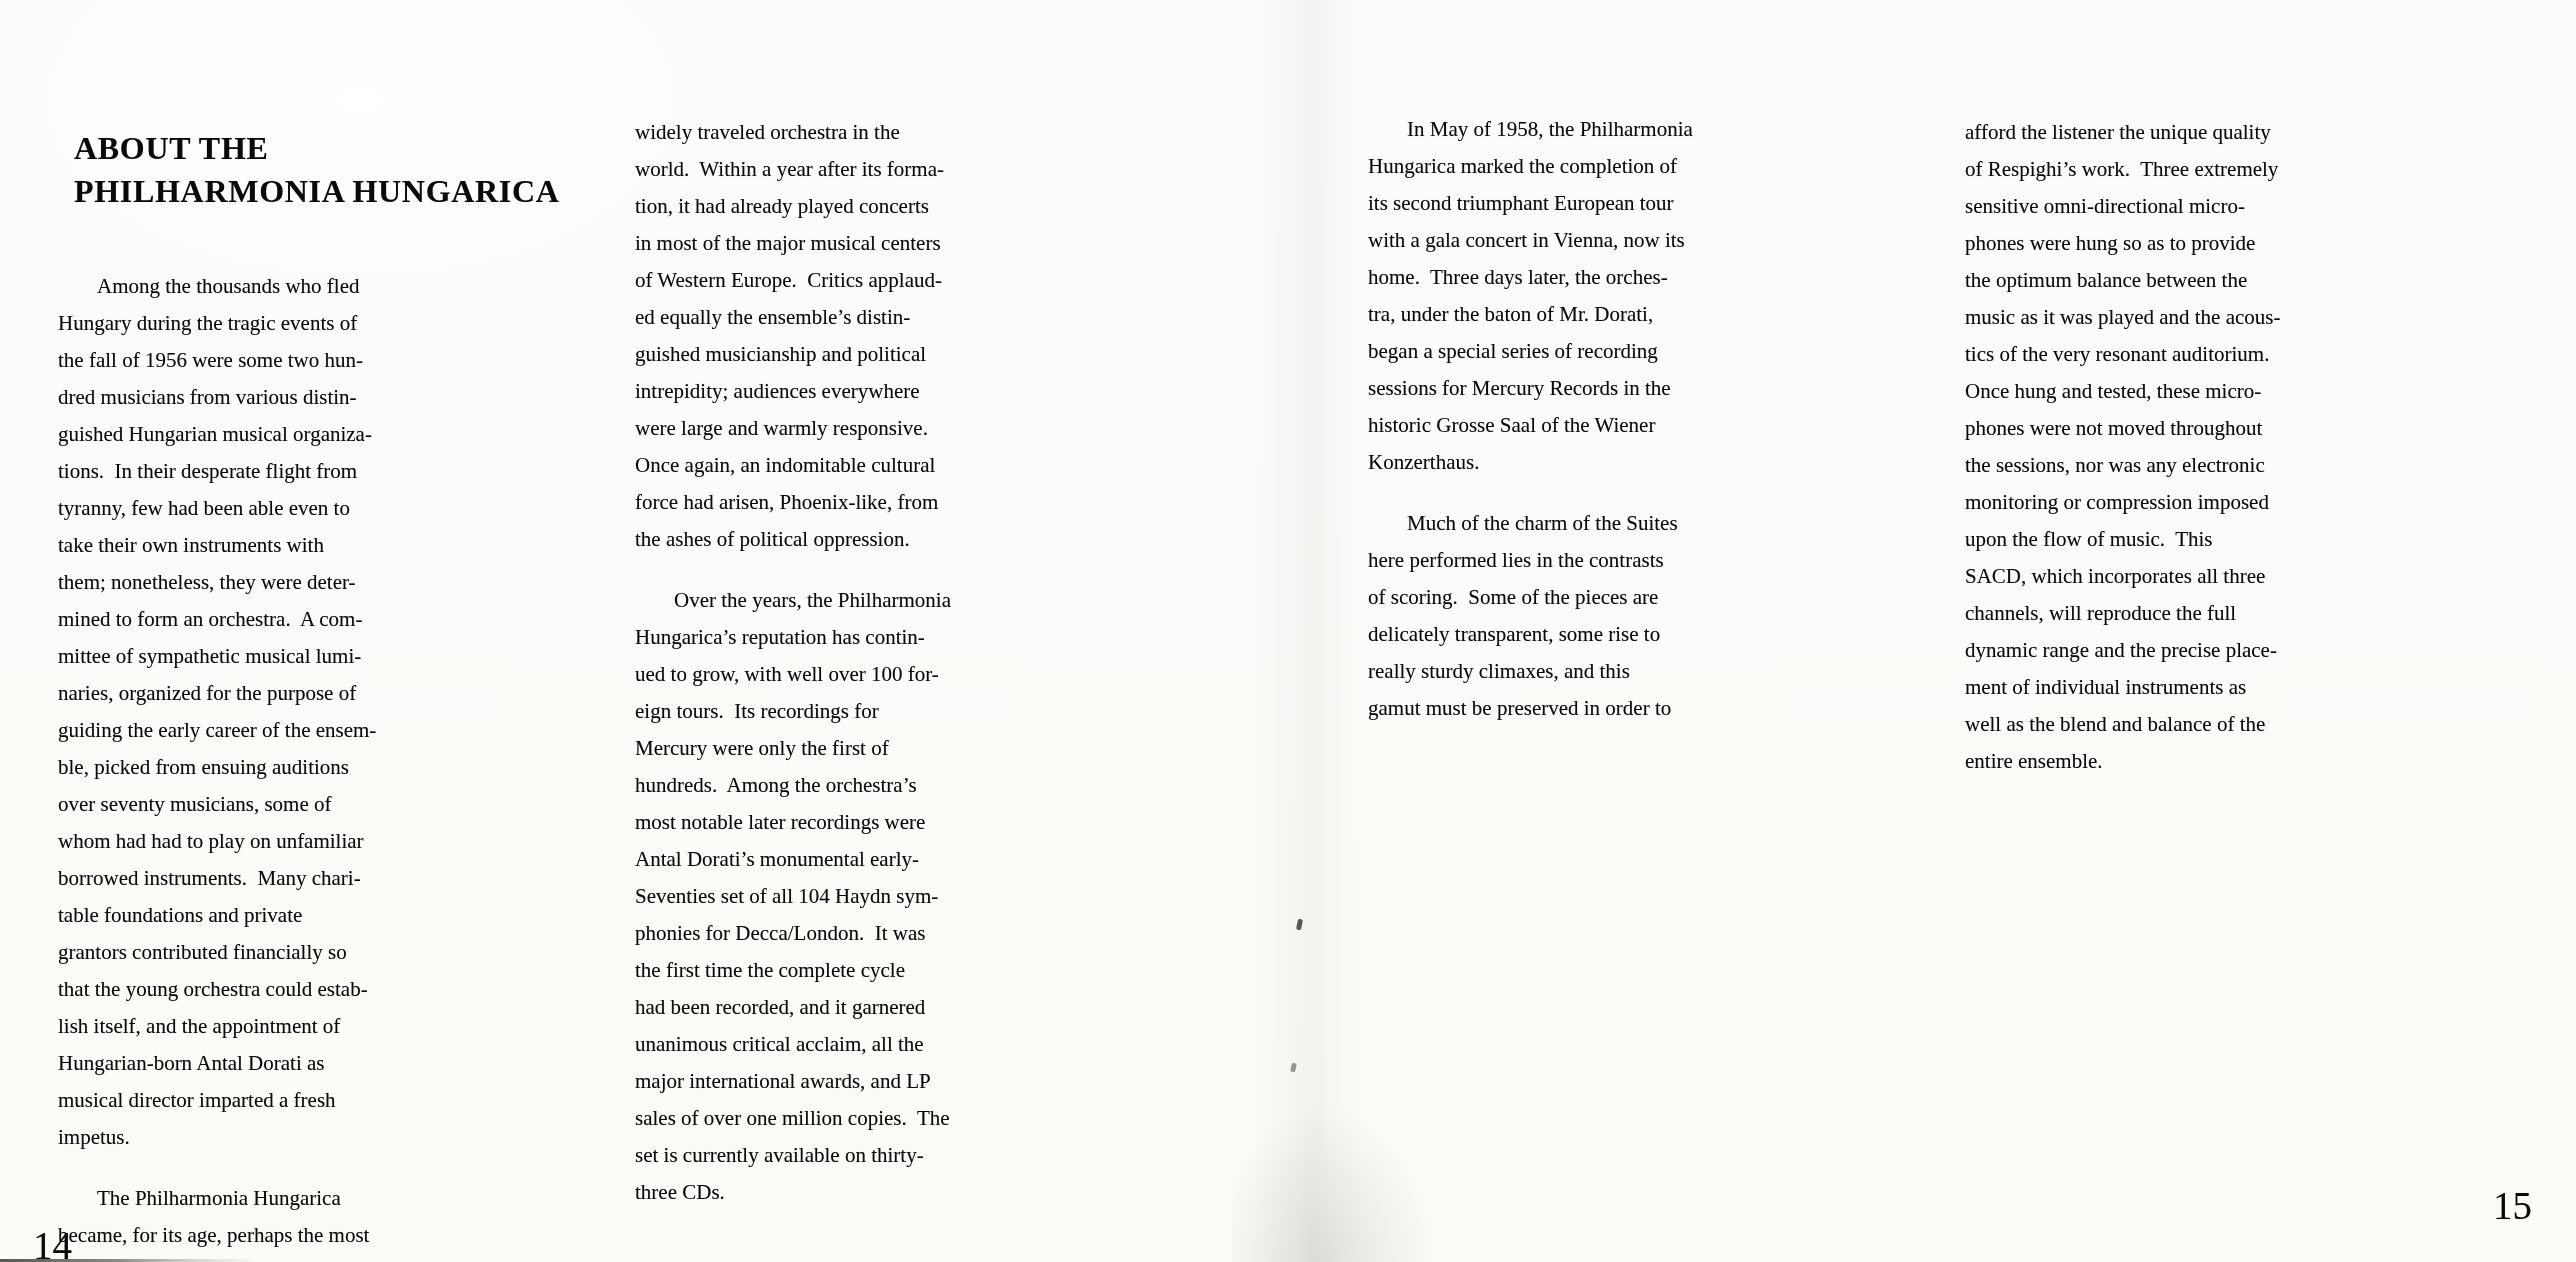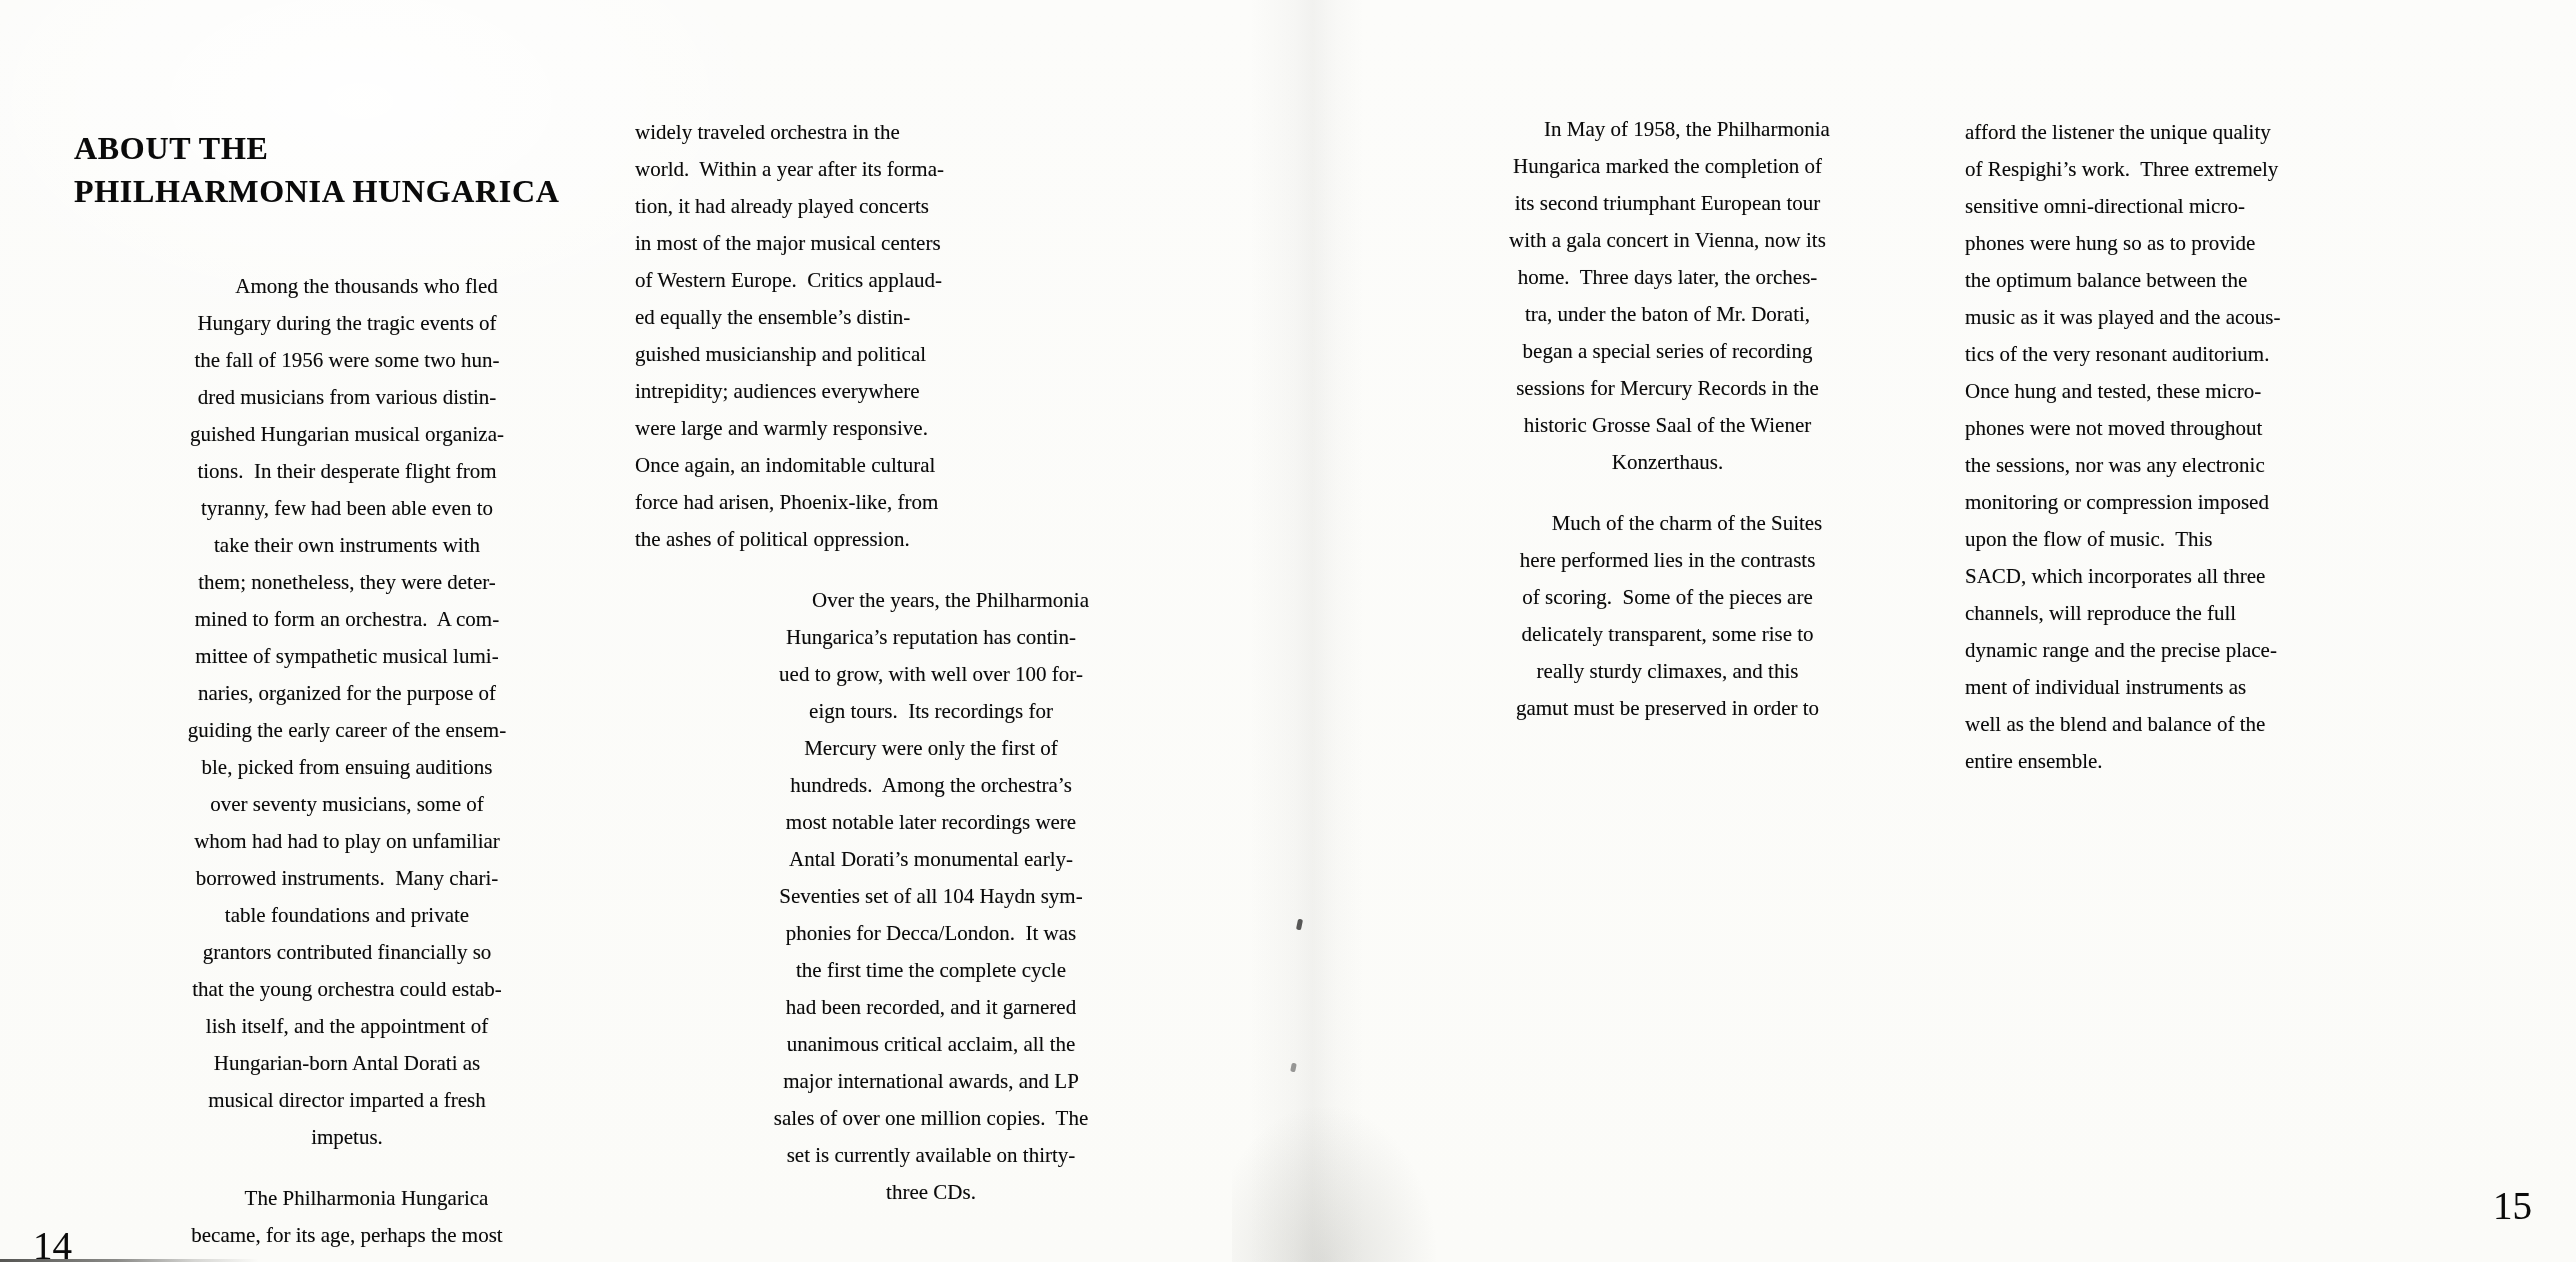--- a/index.html
+++ b/index.html
@@ -71,21 +71,21 @@
   .c1 .heading{ margin-bottom:31px; }
   .c3 .heading{ margin-bottom:35px; }
 
   .body{
     margin:0;
     font-size:21px;
     line-height:37px;
     font-weight:400;
     white-space:pre;
   }
-  .indent{ text-indent:39px;text-align:center; }
+  .indent{ text-indent:39px; }
 
   .pageno{
     position:absolute;
     font-family:"Liberation Serif","DejaVu Serif",serif;
     font-size:39px;
     color:#0a0a0a;
     text-shadow:0 0 0.7px rgba(0,0,0,0.30);
   }
   .pageno.left { left:33px;   top:1223px; }
   .pageno.right{ left:2493px; top:1183px; }

